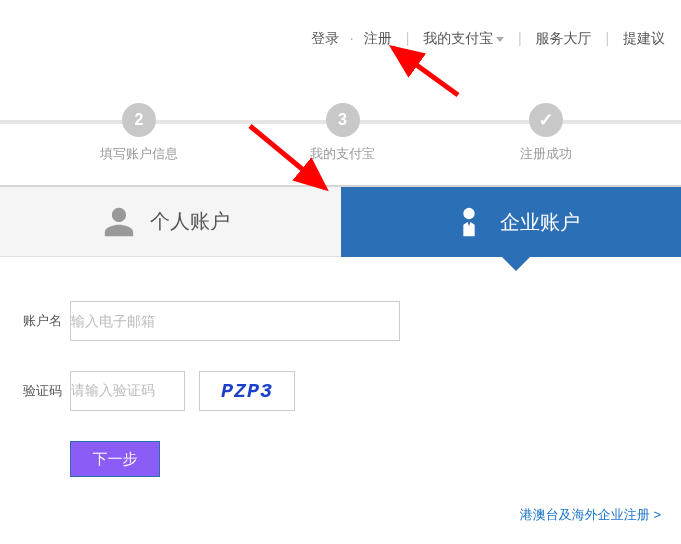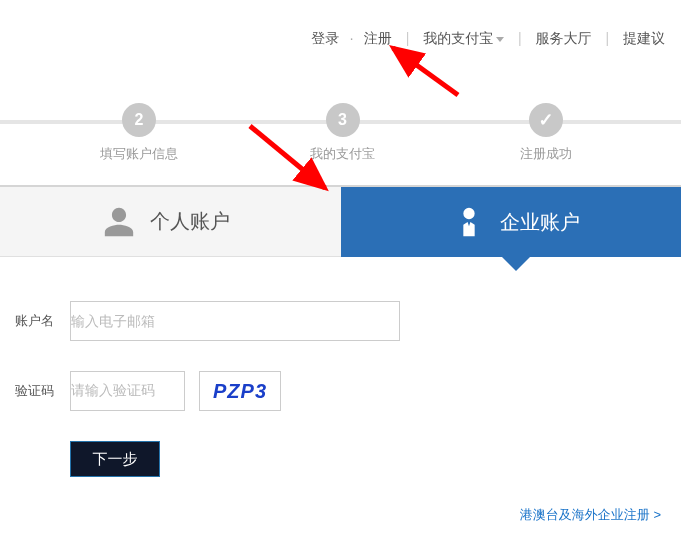--- a/index.html
+++ b/index.html
@@ -27,27 +27,27 @@
   .tab-corporate { background: #2b6fb6; color: #fff; position: relative; }
   .tab-corporate::after {
     content: ""; position: absolute; bottom: -14px; left: 50%; transform: translateX(-50%);
     width: 0; height: 0; border-left: 14px solid transparent; border-right: 14px solid transparent; border-top: 14px solid #2b6fb6;
   }
   .person-icon { width: 34px; height: 34px; }
   
   .form-wrap { position: absolute; top: 257px; left: -10px; right: -10px; bottom: 0; border-left:1px solid #e0e0e0; }
   .form { position: absolute; top: 44px; left: 24px; right: 24px; }
   .row { display: flex; align-items: center; margin-bottom: 30px; }
-  .lbl { width: 55px; text-align: left; color: #555; font-size: 13px; }
+  .lbl { width: 55px; text-align: center; color: #555; font-size: 13px; }
   .inp { height: 40px; border: 1px solid #ccc; font-size: 14px; padding: 0 0; color: #333; }
   .inp::placeholder { color: #bbb; }
   .acct-input { width: 330px; }
   .captcha-input { width: 115px; font-family: Liberation Serif, serif; }
-  .captcha-img { width: 82px; height: 40px; border: 1px solid #ccc; margin-left: 14px; display:flex; align-items:center; justify-content:center; font-family: Liberation Sans, sans-serif; font-weight:bold; font-style: italic; color:#1a3fc9; font-size:20px; letter-spacing:1px; }
-  .btn-next { margin-left: 55px; background: #0f172a; color: #fff; border: 1px solid #2473ab; width: 90px; height: 36px; font-size: 15px; cursor: pointer; }
+  .captcha-img { width: 96px; height: 40px; border: 1px solid #ccc; margin-left: 14px; display:flex; align-items:center; justify-content:center; font-family: Liberation Mono, monospace; font-weight:bold; font-style: italic; color:#1a3fc9; font-size:20px; letter-spacing:1px; }
+  .btn-next { margin-left: 55px; background: #8b5cf6; color: #fff; border: 1px solid #2473ab; width: 90px; height: 36px; font-size: 15px; cursor: pointer; }
   
   .overseas { position: absolute; bottom: 20px; right: 30px; color: #1b74c9; font-size: 13px; text-decoration: none; margin-top: 12px; }
   
   .arrow { position: absolute; pointer-events: none; z-index: 50; }
 </style>
 </head>
 <body>
 
 <div class="topnav">
   <a href="#">登录</a>

